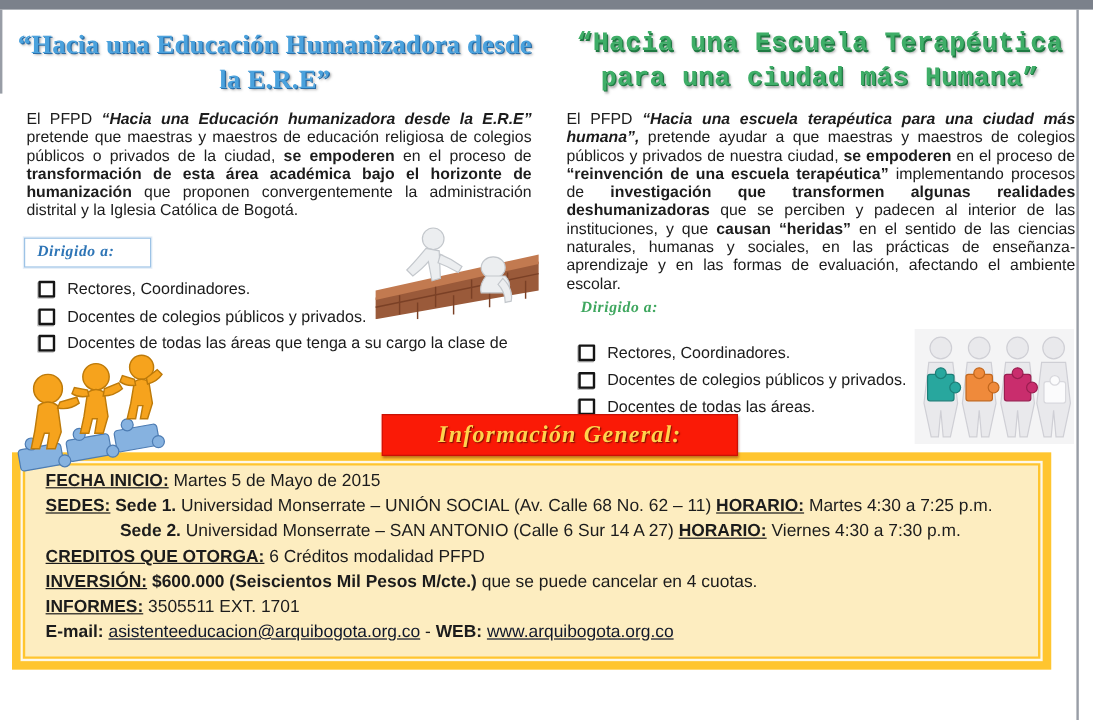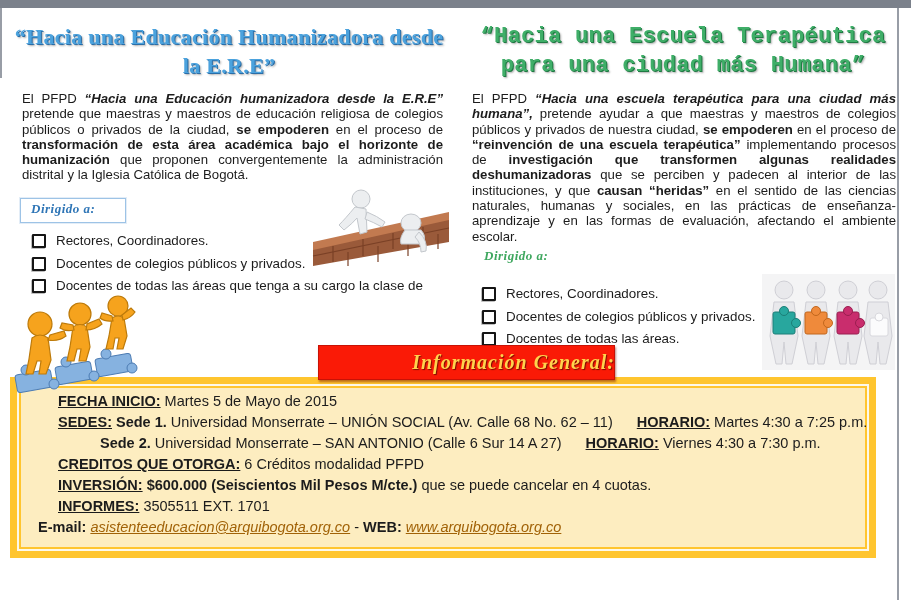--- a/index.html
+++ b/index.html
@@ -19,22 +19,22 @@
     text-shadow:1px 1px 0 #2a6ea8, 2px 2px 2px rgba(70,70,70,.45);}
   .title-green{left:466px;top:22px;width:434px;color:#3fae68;
     text-shadow:1px 1px 0 #1f7a43, 2px 2px 2px rgba(70,70,70,.45);font-family:Liberation Mono, monospace;}
 
   .intro{position:absolute;font-size:13.2px;line-height:15.3px;text-align:justify;}
   #left-intro{left:22px;top:91px;width:421px;}
   #right-intro{left:472px;top:91px;width:424px;}
 
   .b{font-weight:bold;}
   .i{font-style:italic;}
-  .u{text-decoration:underline;margin-left:20px;}
-  .link{color:#a16207;text-decoration:underline;font-style:italic;}
+  .u{text-decoration:underline;}
+  .link{color:#0f172a;text-decoration:underline;}
 
   .dirigido{
     position:absolute;font-family:"Liberation Serif",serif;font-style:italic;
     font-weight:bold;font-size:13px;letter-spacing:.5px;text-align:right;
   }
   #left-dirigido{left:20px;top:198px;color:#2e75b6;border:1px solid #9dc3e6;
     background:#fff;padding:2px 30px 5px 10px;box-shadow:0 0 0 1px #e3edf7;}
   #right-dirigido{left:484px;top:248px;color:#3fa75f;}
 
   .bullets{position:absolute;}
@@ -46,21 +46,21 @@
     margin:1px 10px 0 0;background:#fff;box-shadow:-1px 1px 0 rgba(0,0,0,.25);
   }
 
   .illust{position:absolute;}
   #wall-img{left:311px;top:186px;}
   #orange-img{left:12px;top:290px;z-index:6;}
   #puzzle-img{left:762px;top:274px;}
 
   #banner{
     position:absolute;left:318px;top:345px;width:297px;height:35px;z-index:7;
-    background:#fa1a06;display:flex;align-items:center;justify-content:flex-end;
+    background:#fa1a06;display:flex;align-items:center;justify-content:center;
     box-shadow:inset 0 0 0 1px #c81205, 1px 2px 2px rgba(120,20,5,.5);
   }
   #banner .banner-text{
     font-family:"Liberation Serif",serif;font-style:italic;font-weight:bold;
     font-size:20px;color:#ffd34d;letter-spacing:1px;text-shadow:1px 1px 1px #7d0d00;
   }
 
   #info-box{
     position:absolute;left:10px;top:377px;width:866px;height:181px;z-index:5;
     box-sizing:border-box;border:7px solid #ffc52f;background:#fdedc0;

